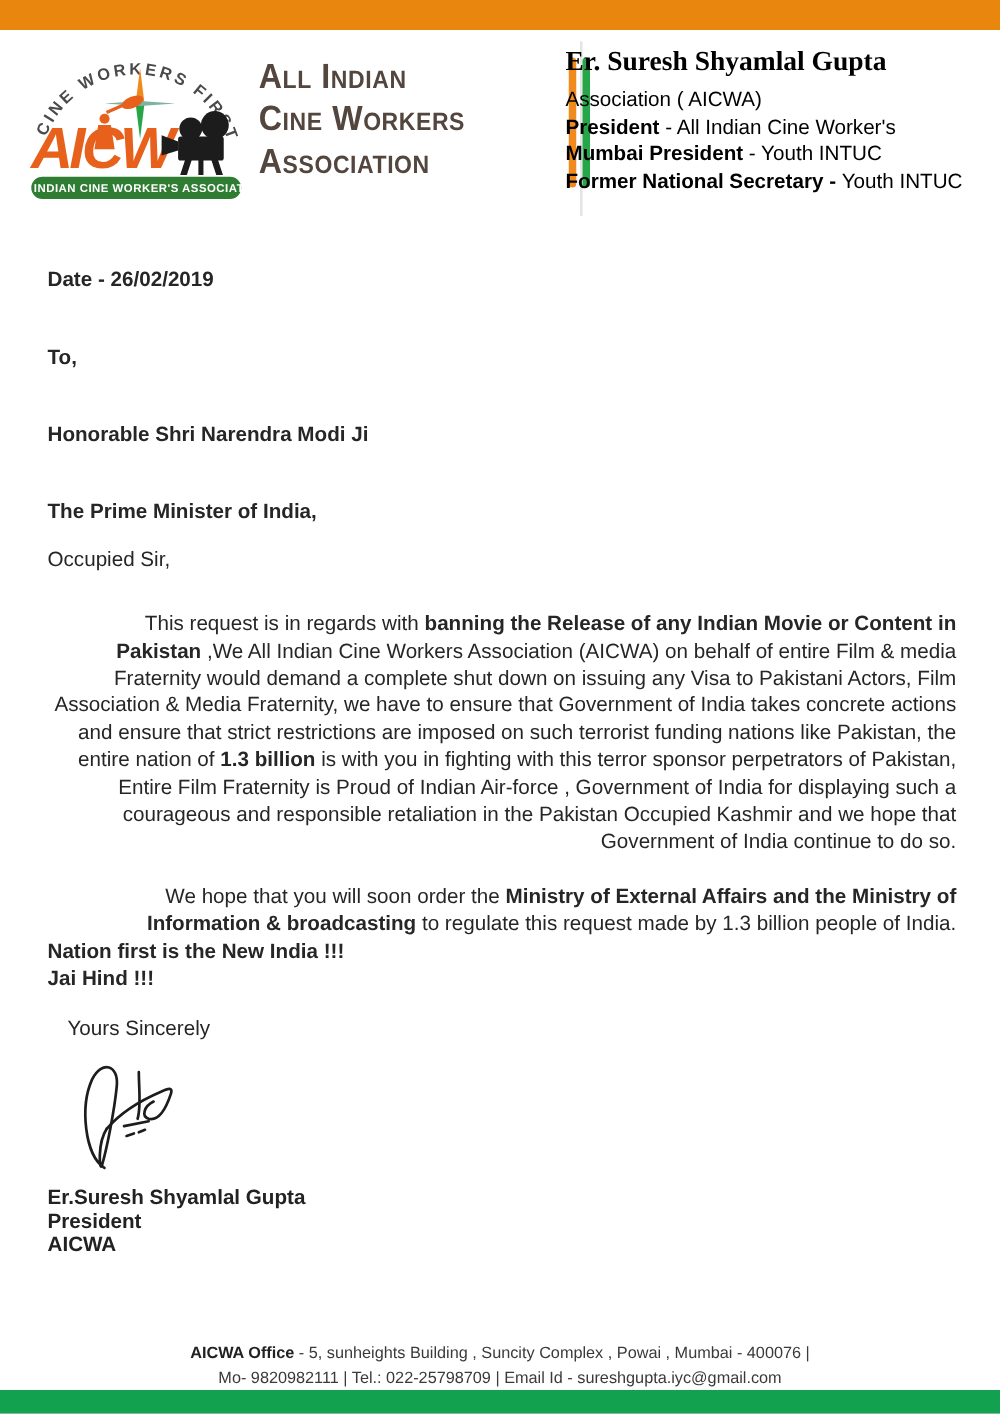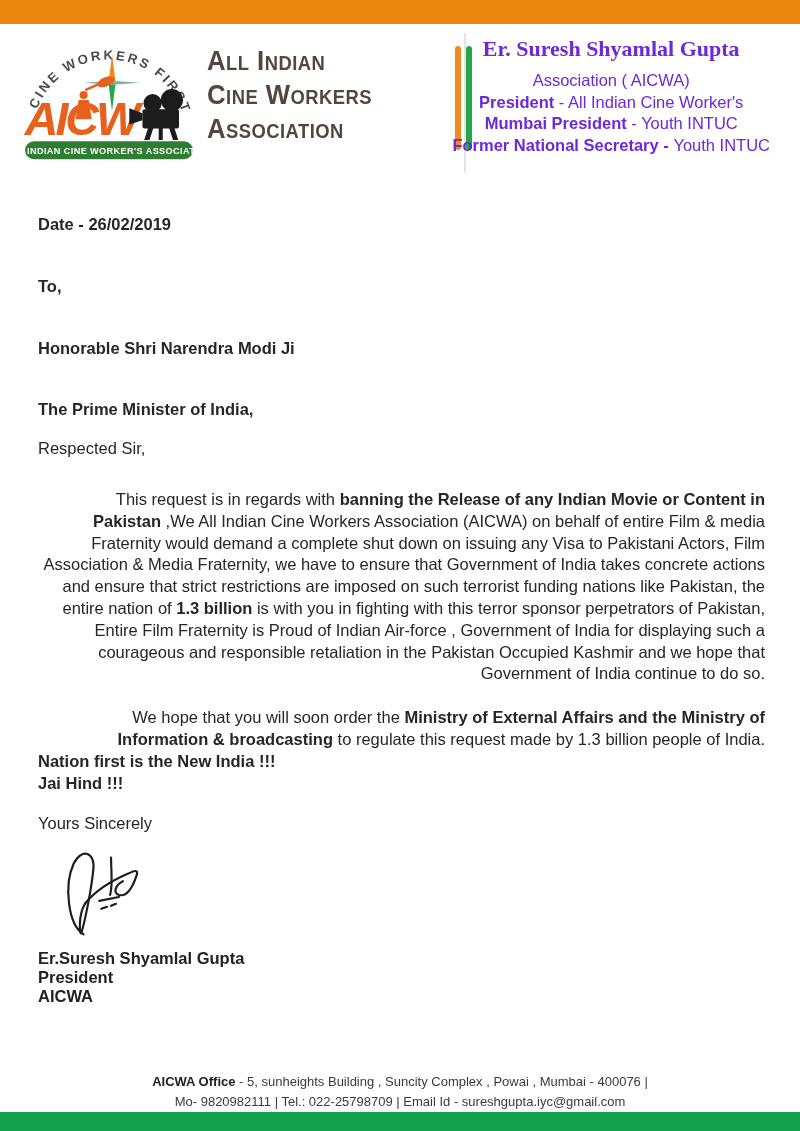--- a/index.html
+++ b/index.html
@@ -24,33 +24,33 @@
     font-weight:bold;font-size:28px;line-height:34px;
     font-variant:small-caps;letter-spacing:.5px;color:var(--org-title);
     transform:scaleX(.92);transform-origin:left top;white-space:nowrap;
   }
 
   .divider-line{position:absolute;left:464px;top:33px;width:2px;height:140px;background:#e4e4e4;border-radius:1px;}
   .bar{position:absolute;top:46px;width:6px;height:104px;border-radius:3px;}
   .bar-orange{left:455px;background:var(--flag-orange);}
   .bar-green{left:466px;background:var(--flag-green);}
 
-  .officer{position:absolute;right:30px;top:36px;text-align:center;color:#6d28d9;}
+  .officer{position:absolute;right:30px;top:36px;text-align:left;color:#000000;}
   .officer-name{font-family:"Liberation Serif",serif;font-weight:bold;font-size:22px;margin-bottom:8px;}
   .officer-title{font-size:16.5px;line-height:21.5px;}
 
   .letter{position:absolute;left:38px;top:214px;width:727px;font-size:16.5px;line-height:21.8px;}
   .date{text-align:left;font-weight:bold;margin-bottom:31px;}
   .meta{font-weight:bold;margin-bottom:17px;margin-top:40px;}
   .subject{font-weight:bold;margin-top:7px;margin-bottom:14px;}
   .greeting{margin-bottom:0;}
   .para{margin-top:29px;text-indent:47px;text-align:right;}
   .para + .para{margin-top:22px;}
   .slogan{font-weight:bold;}
-  .closing{margin-top:19px;}
+  .closing{margin-top:19px;margin-left:16px;}
   .signature-svg{display:block;margin:10px 0 0 18px;width:118px;height:100px;}
   .signer{font-weight:bold;line-height:19px;margin-top:4px;color:#222;}
 
   .footer-text{position:absolute;left:0;top:1072px;width:800px;text-align:center;
     font-size:13px;line-height:20px;color:#3a3a3a;}
   .footer-text b{color:#222;}
   b{font-weight:bold;}
 </style>
 </head>
 <body>
@@ -115,21 +115,21 @@
     <div class="officer-title"><b>President</b><span> - All Indian Cine Worker's</span></div>
     <div class="officer-title"><b>Mumbai President</b><span> - Youth INTUC</span></div>
     <div class="officer-title"><b>Former National Secretary - </b><span>Youth INTUC</span></div>
   </div>
 
   <div class="letter">
     <div class="date">Date - 26/02/2019</div>
     <div class="meta">To,</div>
     <div class="meta">Honorable Shri Narendra Modi Ji</div>
     <div class="meta">The Prime Minister of India,</div>
-    <div class="greeting">Respected Sir,</div>
+    <div class="greeting">Occupied Sir,</div>
 
     <div class="para"><span>This request is in regards with </span><b>banning  the Release of any Indian Movie or Content in Pakistan</b><span> ,We All Indian Cine Workers Association (AICWA) on behalf of entire Film &amp; media Fraternity would demand a complete shut down on issuing any Visa to Pakistani Actors, Film Association &amp; Media Fraternity, we have to ensure that Government of India takes concrete actions and ensure that strict restrictions are imposed on such terrorist funding nations like Pakistan, the entire nation of </span><b>1.3 billion</b><span> is with you in fighting with this terror sponsor perpetrators of Pakistan, Entire Film Fraternity is Proud of Indian Air-force , Government of India for displaying such a courageous and responsible retaliation in the Pakistan Occupied Kashmir and we hope that Government of India continue to do so.</span></div>
     <div class="para"><span>We hope that you will soon order the </span><b>Ministry of External Affairs and the Ministry of Information &amp; broadcasting</b><span> to regulate this request made by 1.3 billion people of India.</span></div>
 
     <div class="slogan">Nation first is the New India !!!</div>
     <div class="slogan">Jai Hind !!!</div>
     <div class="closing">Yours Sincerely</div>
 
     <svg class="signature-svg" viewBox="0 0 120 100">
       <g fill="none" stroke="#1d1d1d" stroke-width="2.2" stroke-linecap="round">

